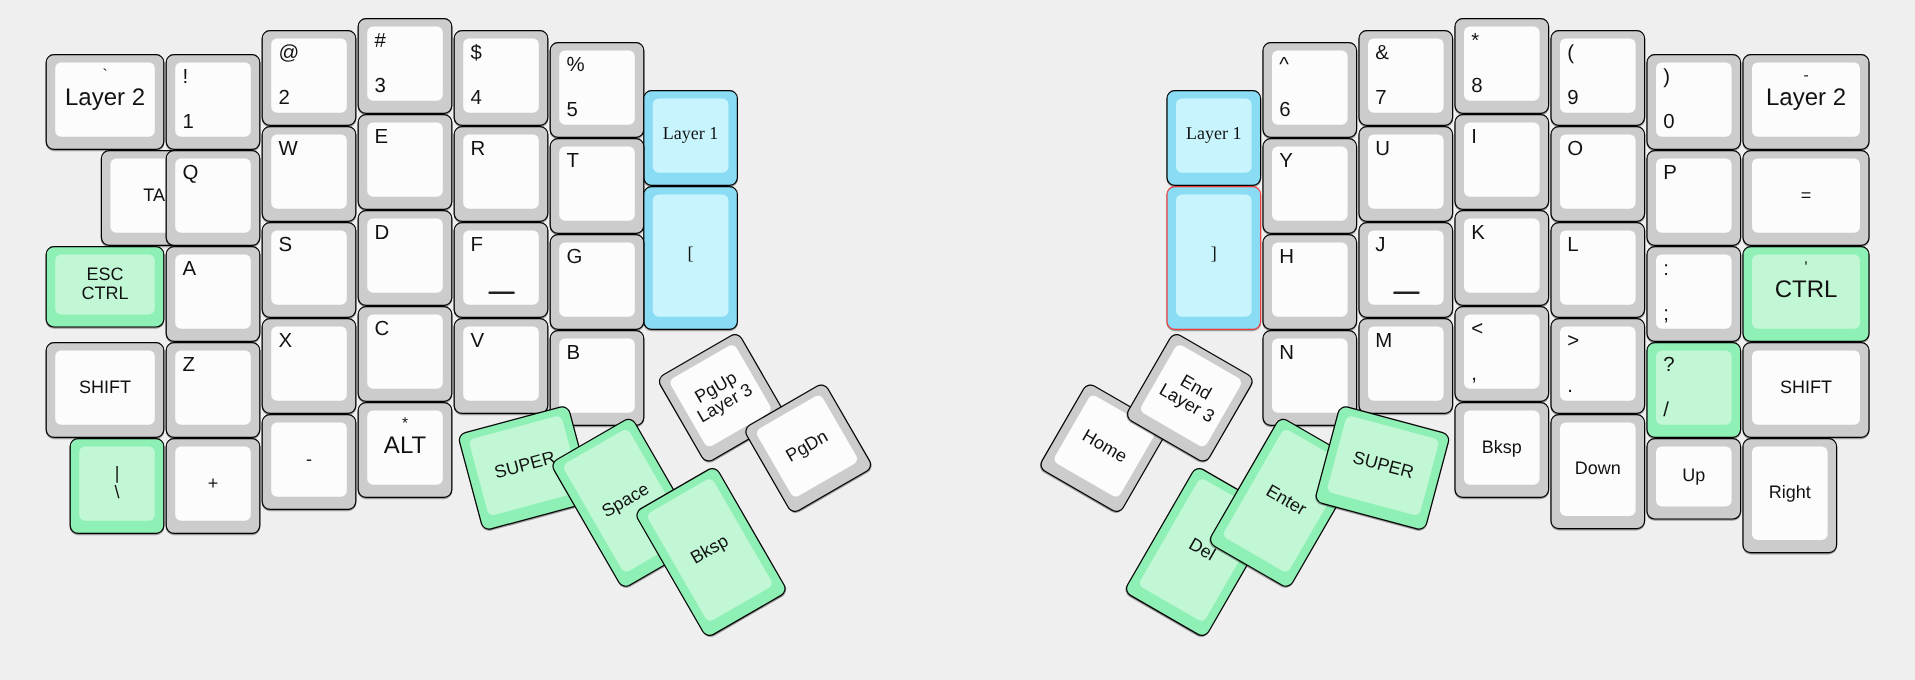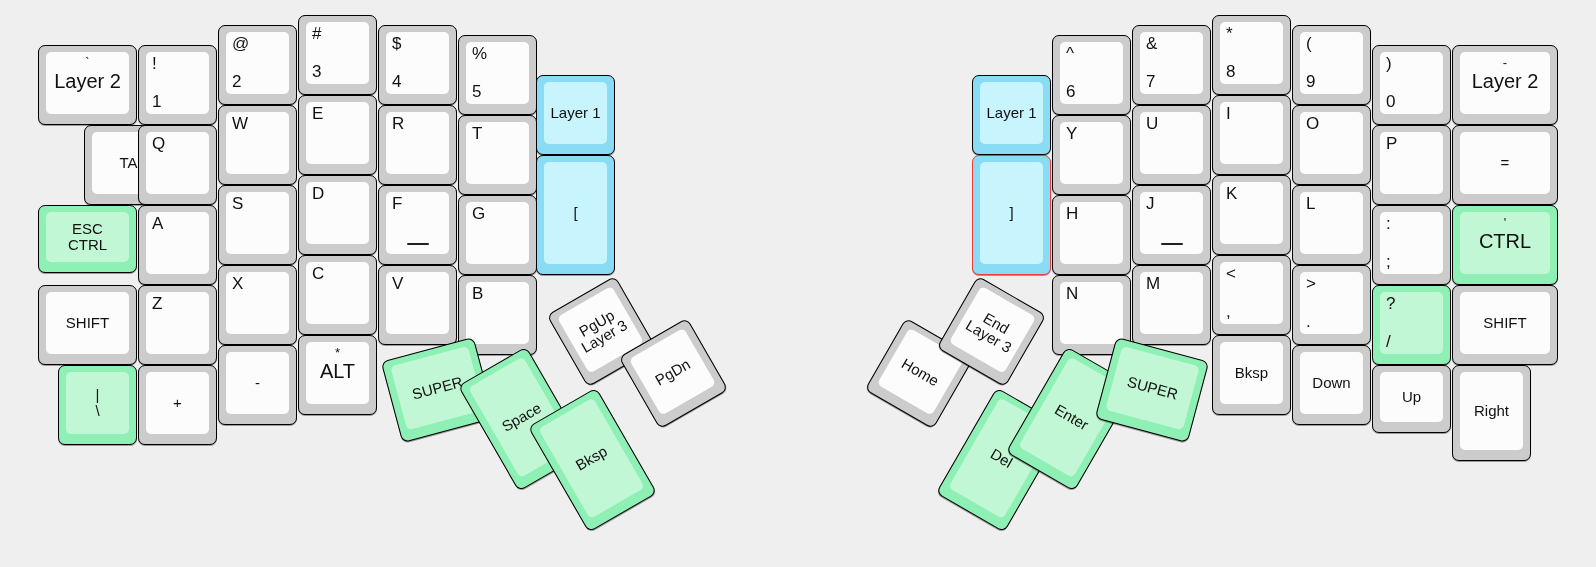--- a/index.html
+++ b/index.html
@@ -27,21 +27,21 @@
     box-sizing:border-box;
     width:100%;height:100%;
     background:#fcfcfc;
     border-radius:5px;
     position:relative;
   }
 
   
   .key.green{background:#8ef0b4;}
   .key.green > .cap{background:#c2f7d6;}
-  .key.cyan{background:#8adcf5;}
+  .key.cyan{background:#8adcf5;font-family:Liberation Serif, serif;}
   .key.cyan > .cap{background:#c8f5fd;}
   .key.sel{border:1px solid #f03a3a;}
 
   
   .lg{
     position:absolute;
     color:#111;
     line-height:1.05;
     white-space:pre;
     text-align:center;
@@ -399,21 +399,21 @@
       <div class="key" style="left: 1452px; top: 285px; width: 106px; height: 80px;">
         <div class="cap">
           <span class="lg ctr">SHIFT</span>
         </div>
       </div>
       <div class="key" style="left: 1212px; top: 335px; width: 79px; height: 80px;">
         <div class="cap">
           <span class="lg ctr">Bksp</span>
         </div>
       </div>
-      <div class="key" style="left: 1292px; top: 345px; width: 79px; height: 80px;">
+      <div class="key" style="left: 1292px; top: 345px; width: 79px; height: 96px;">
         <div class="cap">
           <span class="lg ctr">Down</span>
         </div>
       </div>
       <div class="key" style="left: 1372px; top: 365px; width: 79px; height: 68px;">
         <div class="cap">
           <span class="lg ctr">Up</span>
         </div>
       </div>
       <div class="key" style="left: 1452px; top: 365px; width: 79px; height: 96px;">

